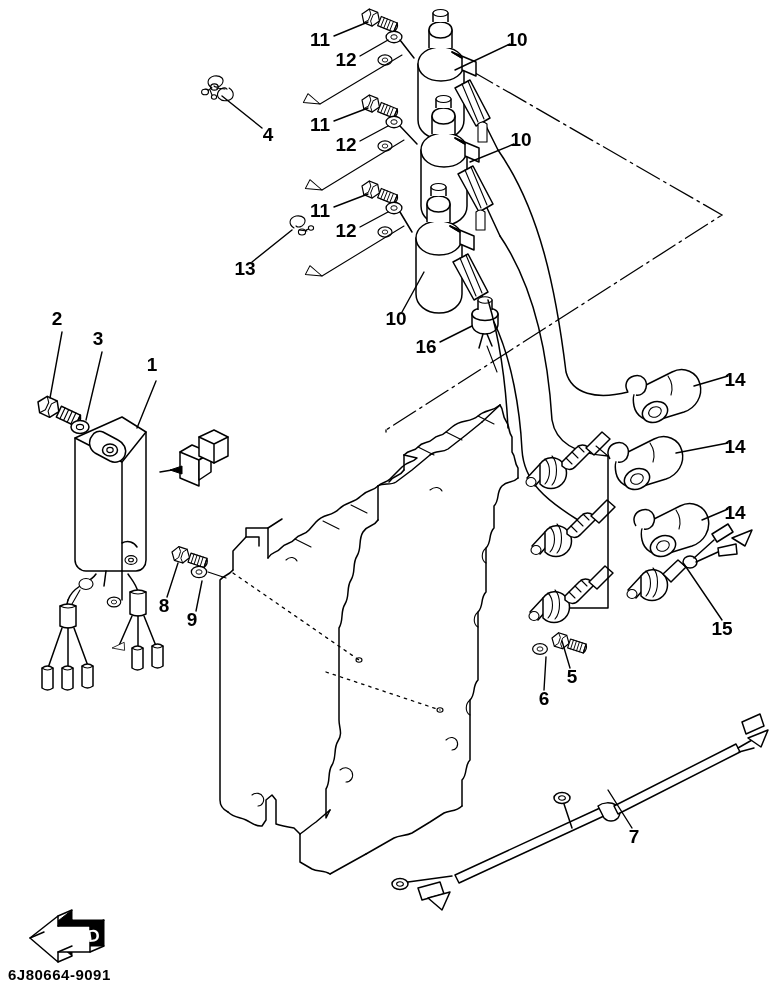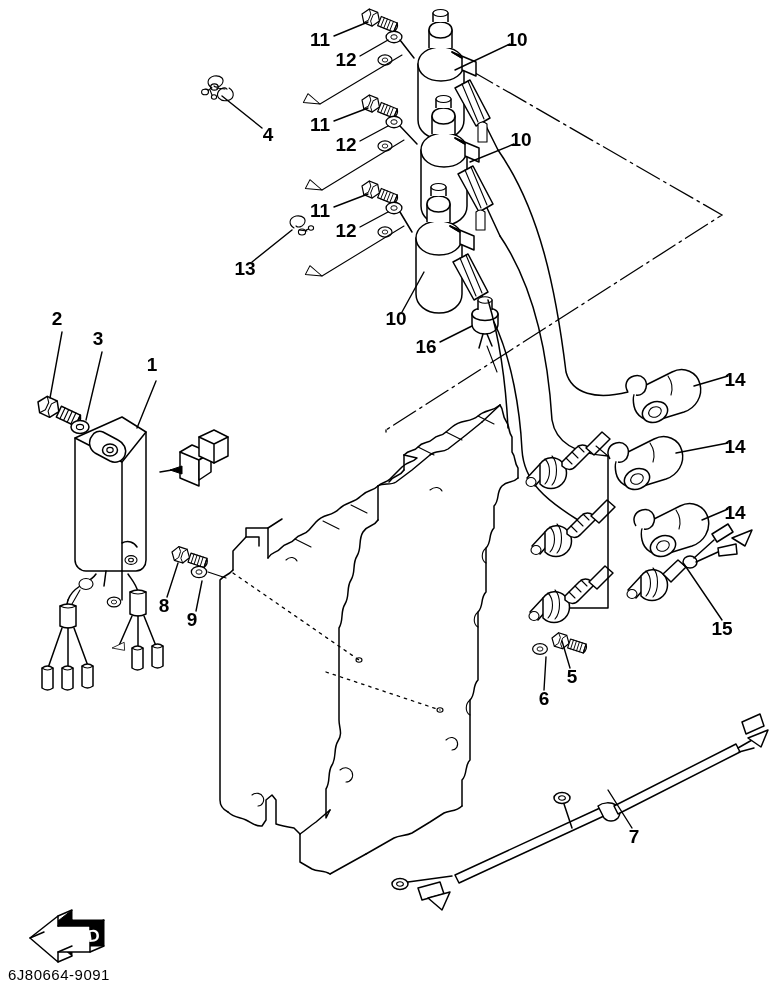--- a/index.html
+++ b/index.html
@@ -3,21 +3,21 @@
 <meta charset="utf-8">
 <title>Parts Diagram</title>
 <style>
   html,body{margin:0;padding:0;background:#ffffff;}
   body{width:772px;height:1000px;overflow:hidden;
        font-family:"Liberation Sans", sans-serif;}
   #sheet{position:relative;width:772px;height:1000px;background:#fff;}
   #art{position:absolute;left:0;top:0;width:772px;height:1000px;}
   .lbl{font-family:"Liberation Sans", sans-serif;font-weight:bold;
        font-size:19px;fill:#000;}
-  .pnum{position:absolute;left:8px;top:966px;font-size:15px;font-weight:normal;
+  .pnum{position:absolute;left:8px;top:966px;font-size:15px;font-weight:bold;
         letter-spacing:.5px;color:#000;}
   .fwdtxt{font-family:"Liberation Sans", sans-serif;font-weight:bold;
           font-size:17px;fill:#fff;}
 </style>
 </head>
 <body>
 
 <div id="sheet">
 
 <svg id="art" viewBox="0 0 772 1000">

